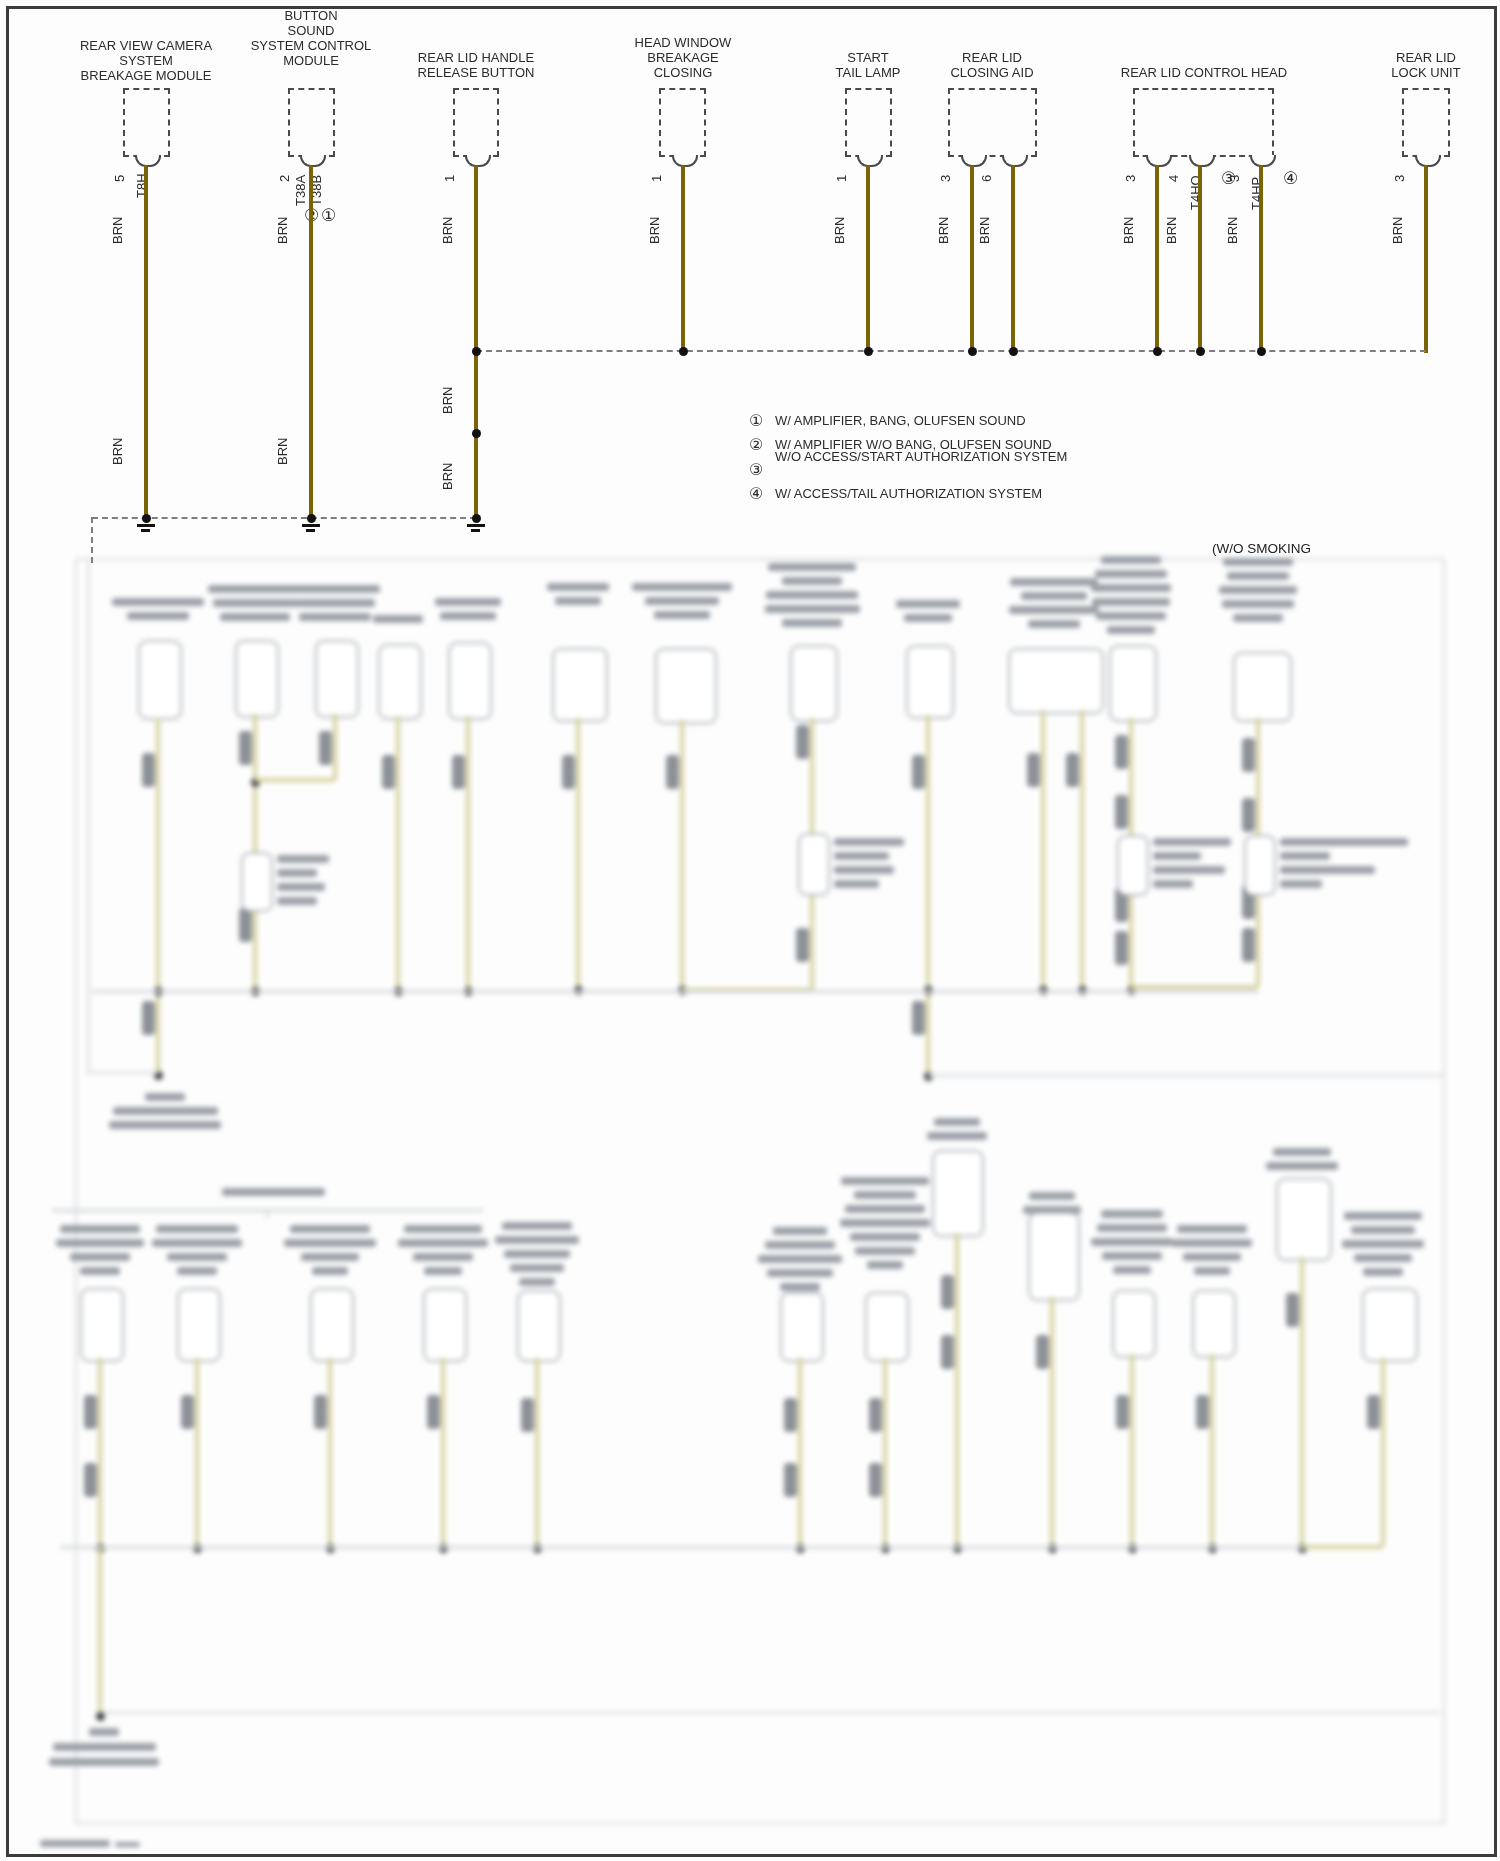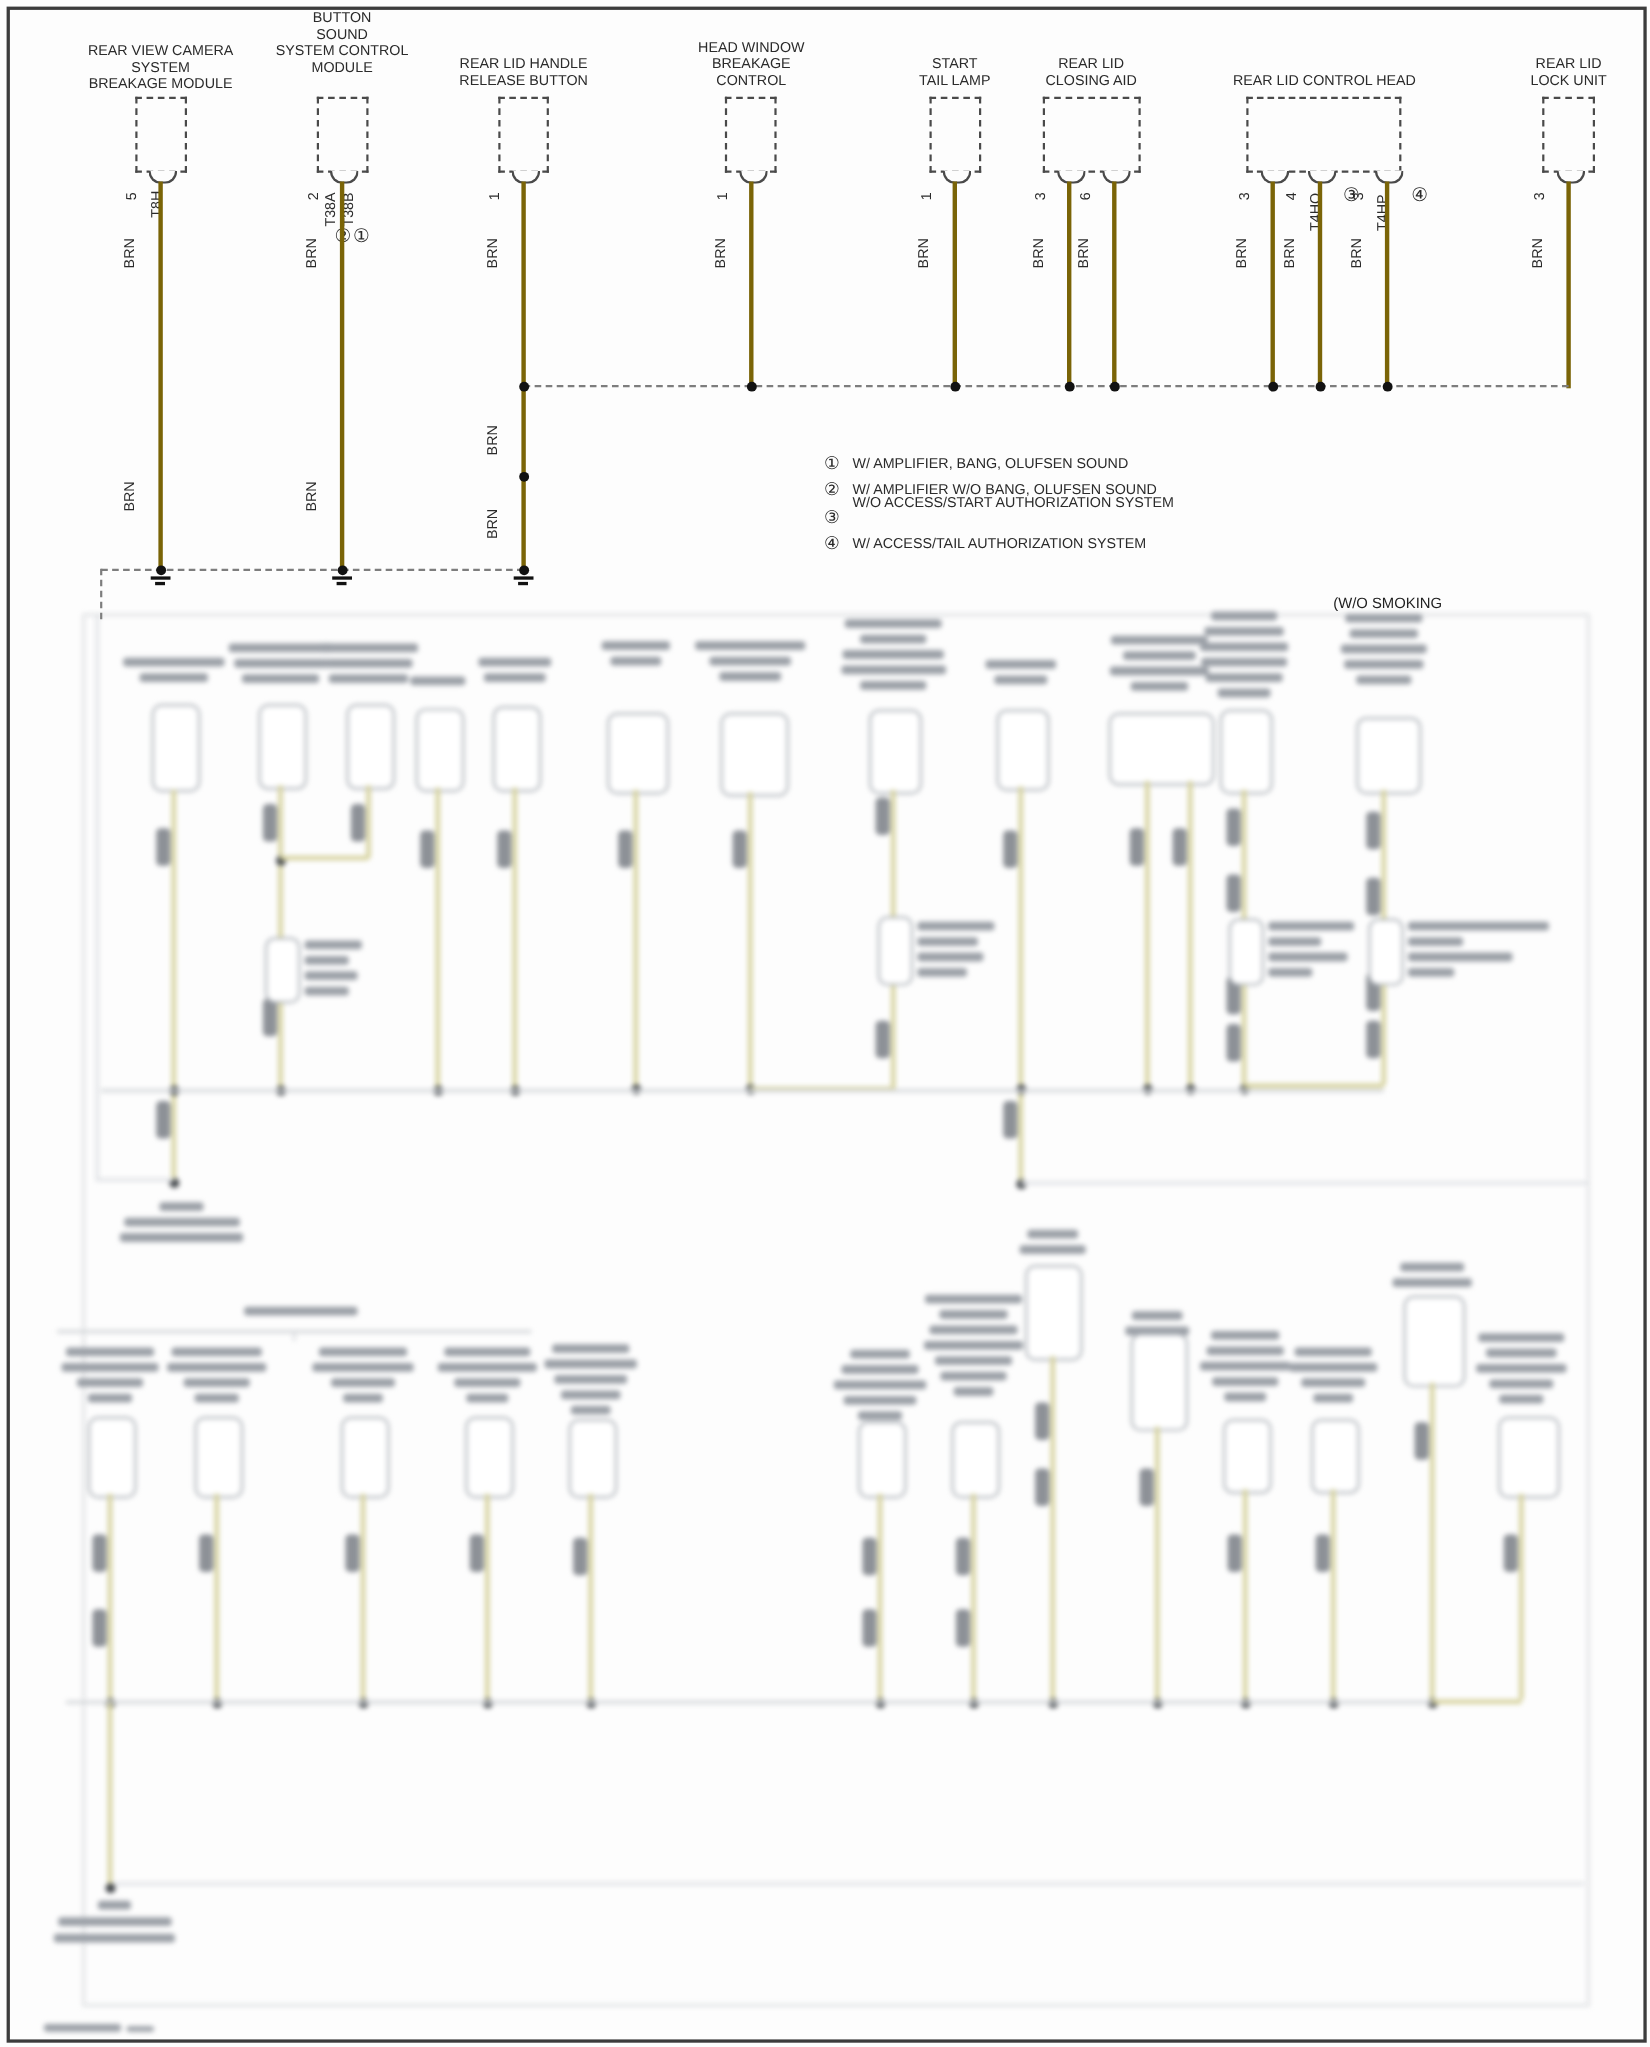--- a/index.html
+++ b/index.html
@@ -308,21 +308,21 @@
     <div class="tline">SYSTEM CONTROL</div>
     <div class="tline">MODULE</div>
   </div>
   <div class="tlabel" style="left:476px;top:50px">
     <div class="tline">REAR LID HANDLE</div>
     <div class="tline">RELEASE BUTTON</div>
   </div>
   <div class="tlabel" style="left:683px;top:35px">
     <div class="tline">HEAD WINDOW</div>
     <div class="tline">BREAKAGE</div>
-    <div class="tline">CONTROL</div>
+    <div class="tline">CLOSING</div>
   </div>
   <div class="tlabel" style="left:868px;top:50px">
     <div class="tline">START</div>
     <div class="tline">TAIL LAMP</div>
   </div>
   <div class="tlabel" style="left:992px;top:50px">
     <div class="tline">REAR LID</div>
     <div class="tline">CLOSING AID</div>
   </div>
   <div class="tlabel" style="left:1204px;top:65px">

